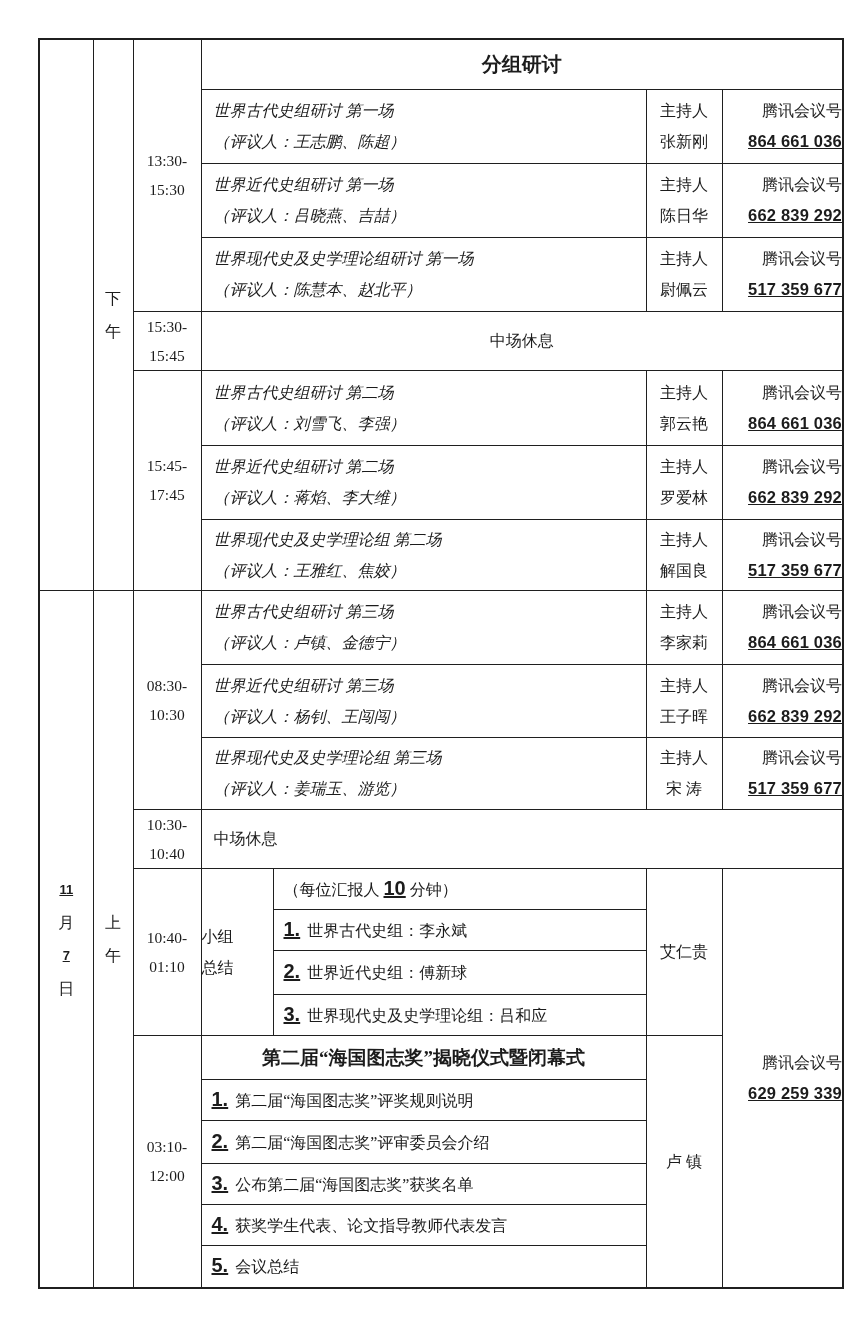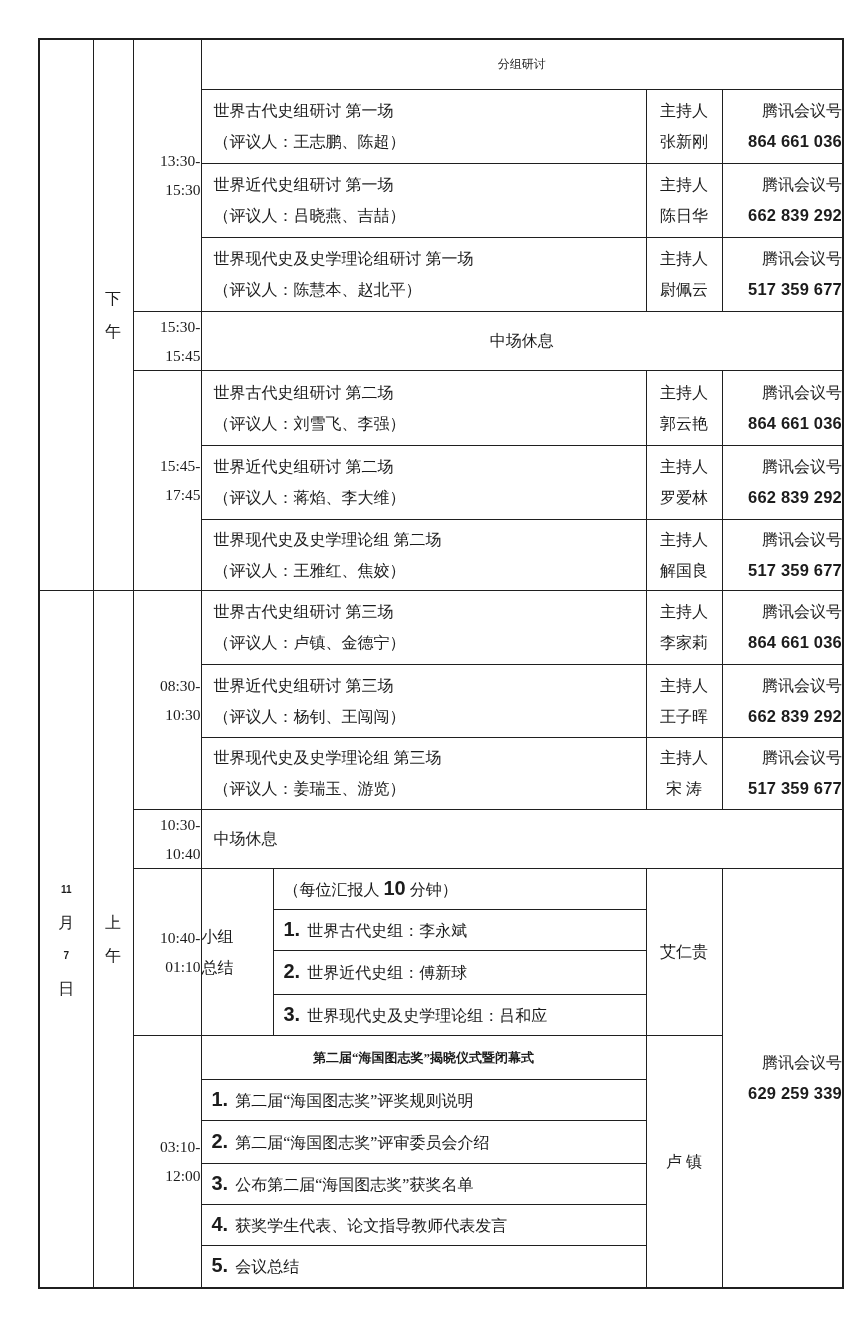--- a/index.html
+++ b/index.html
@@ -15,35 +15,35 @@
     border:2px solid #1f1f1f;
   }
   td{
     border:1.5px solid #1f1f1f;
     padding:0;vertical-align:middle;
     font-size:16px;line-height:31px;
     overflow:hidden;
   }
   
   .session-cell{text-align:left;padding-left:12px;}
-  .session-cell div{line-height:31px;}
-  .time-cell{text-align:right;font-size:15.5px;line-height:29px;}
+  .session-cell div{line-height:31px;font-style:italic;}
+  .time-cell{text-align:center;font-size:15.5px;line-height:29px;}
   .host-cell{text-align:center;line-height:31px;}
   .meeting-cell{text-align:right;line-height:31px;}
-  .mnum,.num,.dnum{font-family:"Liberation Sans","DejaVu Sans",sans-serif;font-weight:700;}
+  .mnum,.num,.dnum{font-family:"Liberation Sans","DejaVu Sans",sans-serif;font-weight:700;text-decoration:underline;}
   .mnum{font-size:16.5px;letter-spacing:0.2px;}
-  .group-header{text-align:center;font-weight:400;font-size:12px;}
+  .group-header{text-align:center;font-weight:700;font-size:20px;}
   .break-center{text-align:center;}
   .break-left{text-align:left;padding-left:12px;}
   .vert-cell{text-align:center;line-height:33px;}
-  .dnum{font-size:10px;}
+  .dnum{font-size:13px;}
   .sum-label{text-align:left;line-height:31px;}
   .item-cell{text-align:left;padding-left:10px;}
   .num{font-size:20px;margin-right:7px;}
-  .ceremony-title{text-align:center;font-weight:700;font-size:13px;}
+  .ceremony-title{text-align:center;font-weight:700;font-size:19px;}
 </style>
 </head>
 <body>
 
 <table class="schedule">
   <colgroup>
     <col style="width:54px">
       <col style="width:40px">
       <col style="width:68px">
     <col style="width:72px">

